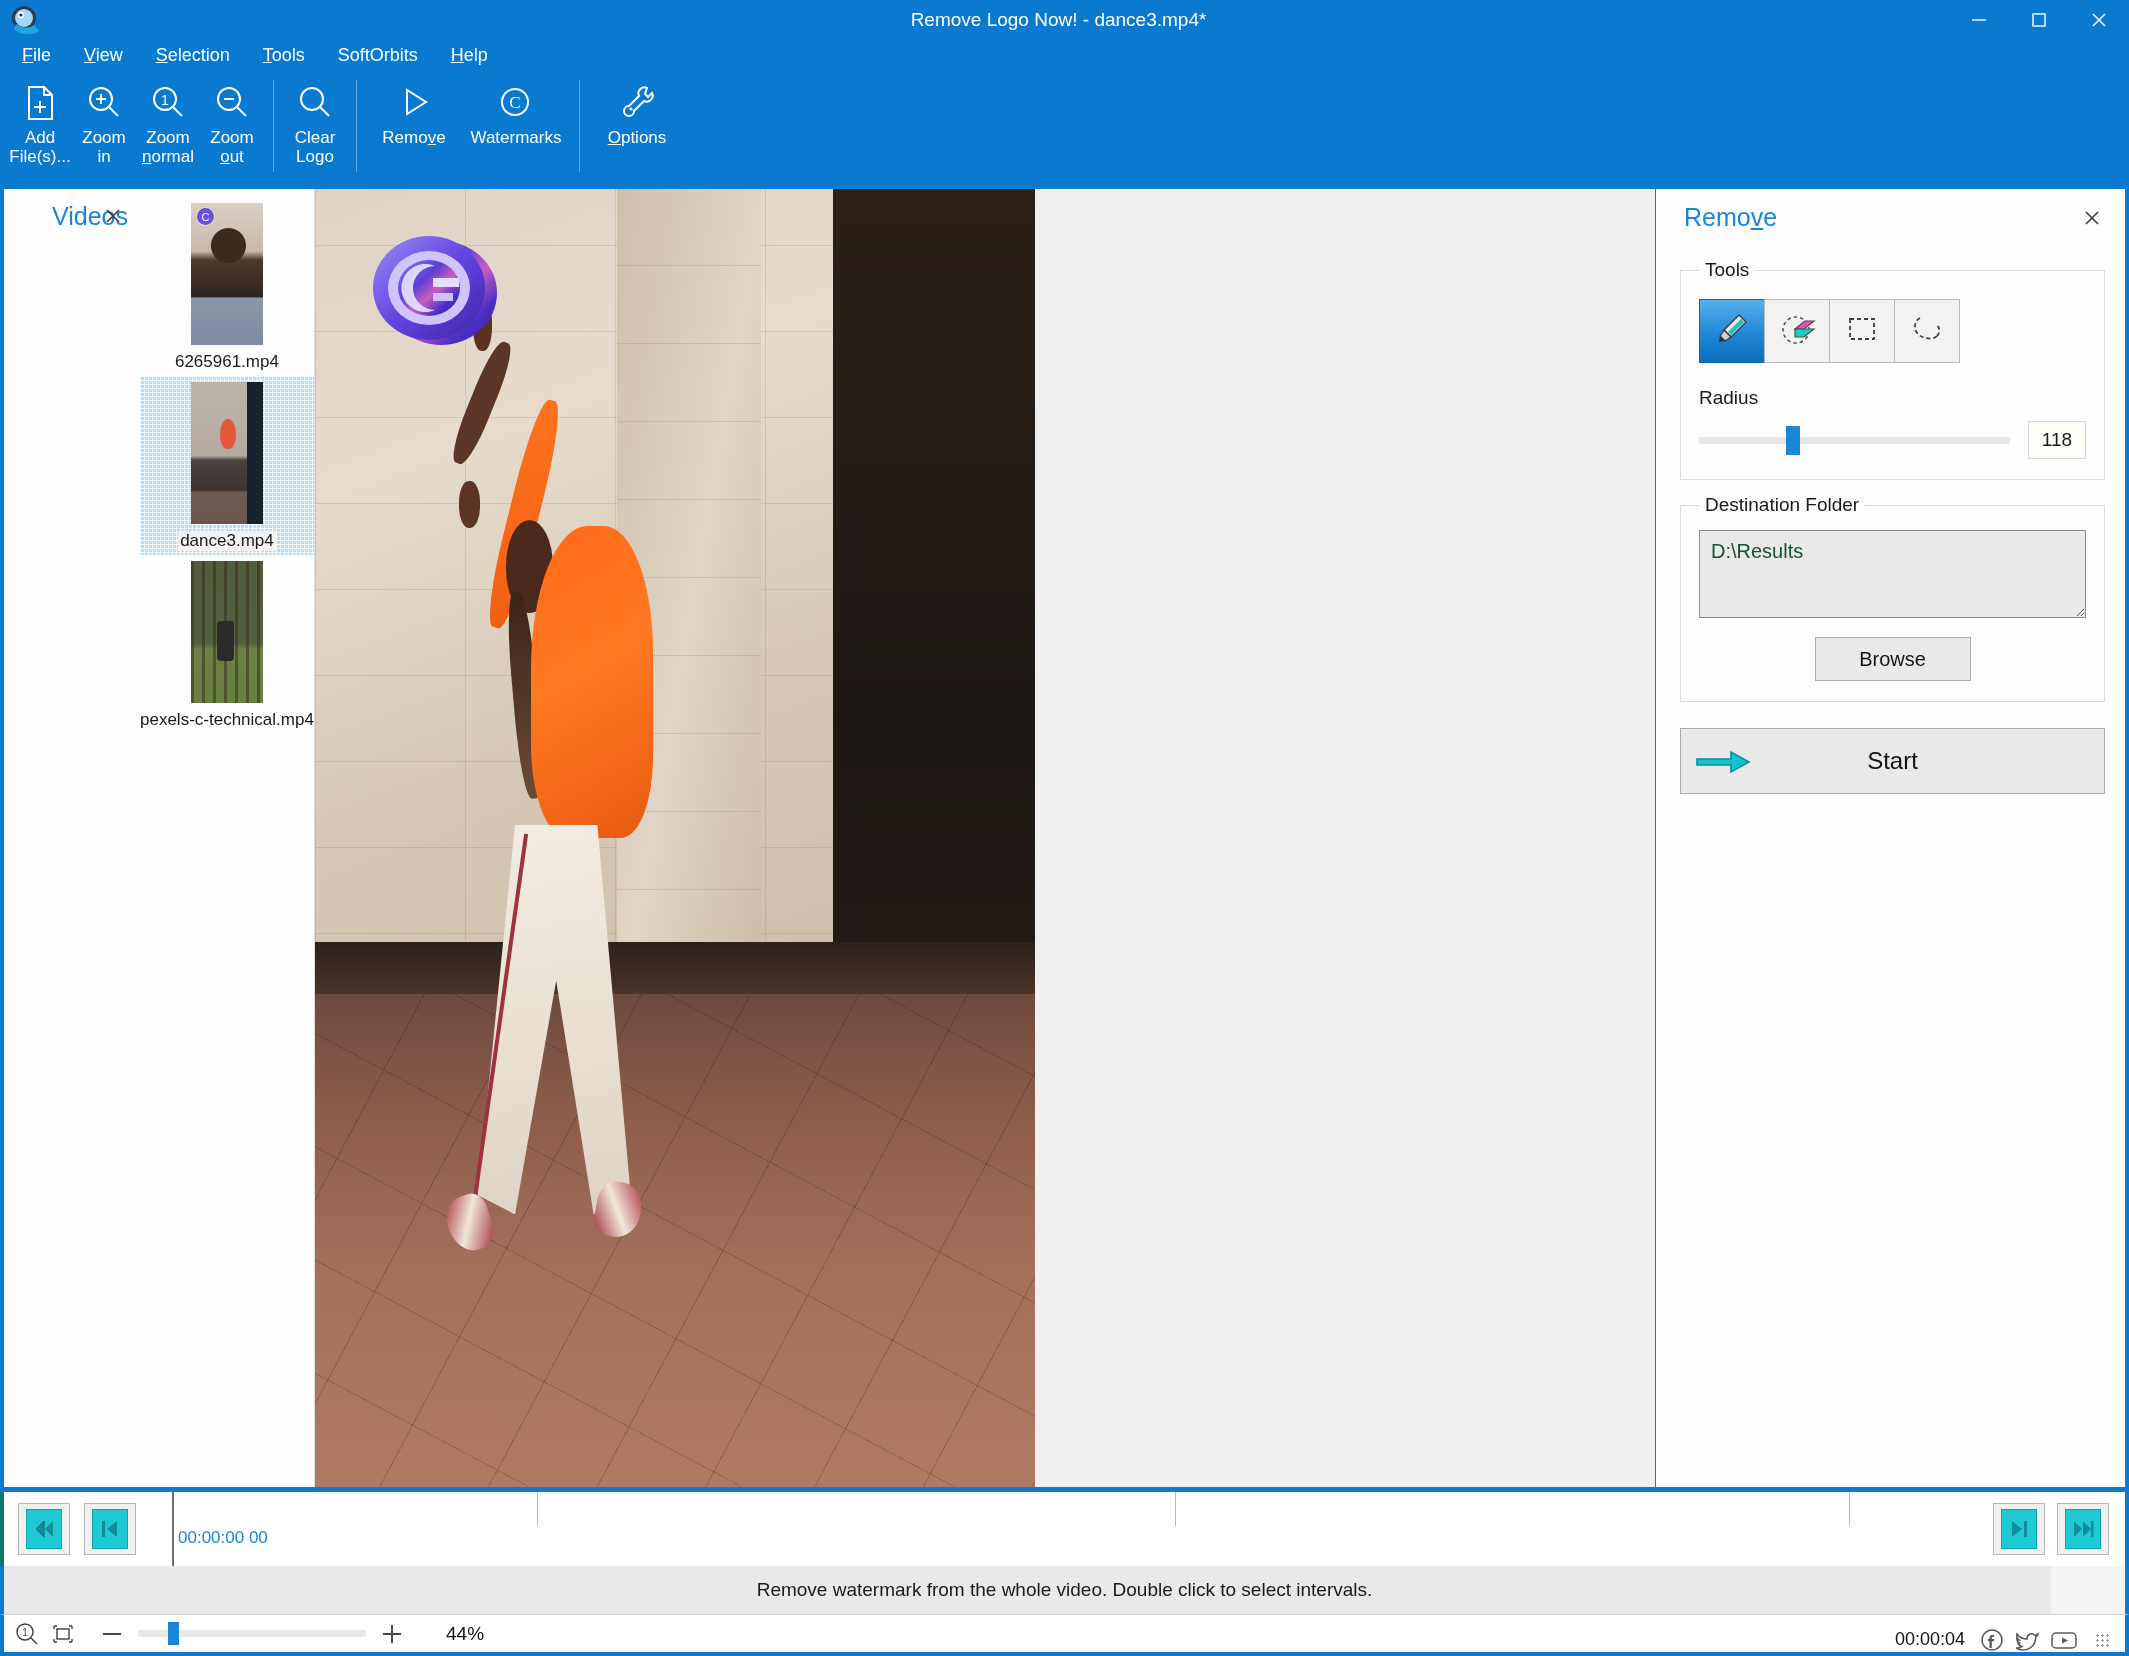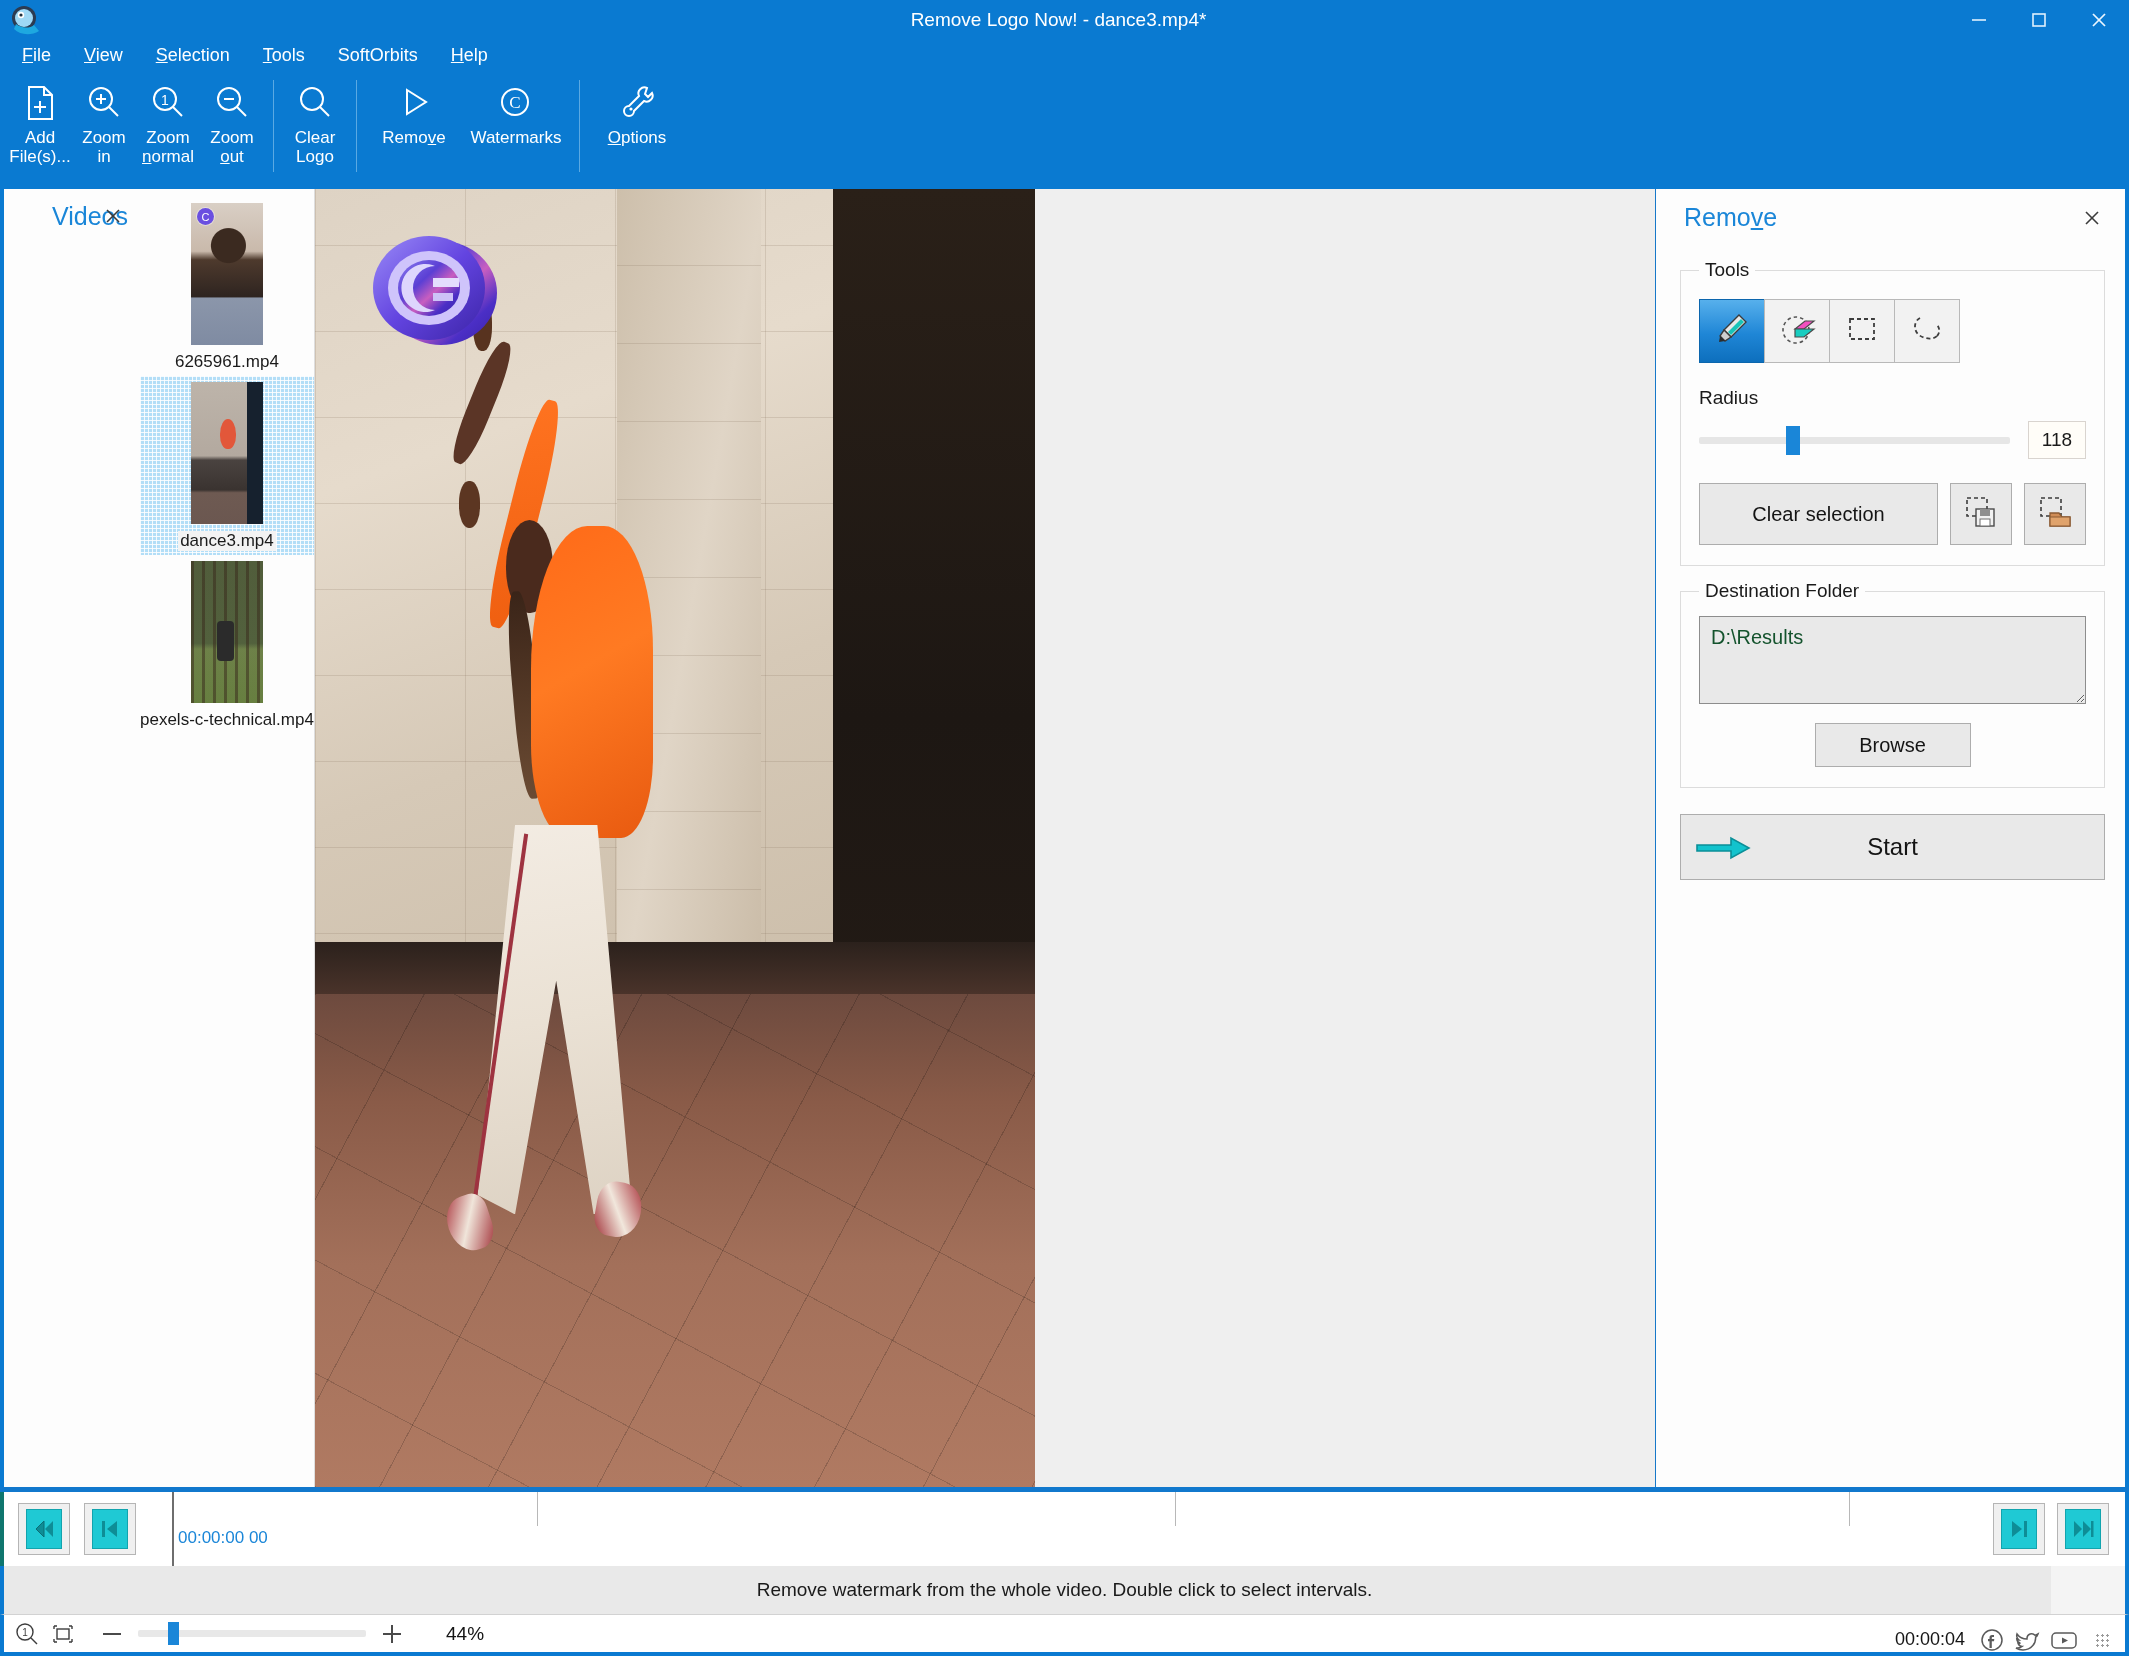--- a/index.html
+++ b/index.html
@@ -816,42 +816,20 @@
 
         <div class="radius-label">Radius</div>
 
         <div class="radius-row">
           <div class="slider-track">
             <div class="slider-thumb" style="left: 28%;"></div>
           </div>
           <div class="radius-value">118</div>
         </div>
 
-        <div class="action-row">
-          <div class="clear-btn">Clear selection</div>
-          <div class="sq-btn">
-            <span>
-              <svg width="38" height="38" viewBox="0 0 38 38">
-                <rect x="5" y="5" width="20" height="18" fill="none" stroke="#3d3d3d" stroke-width="1.6" stroke-dasharray="4 3"></rect>
-                <rect x="14" y="16" width="18" height="17" fill="#f2f2f2" stroke="#4a4a4a" stroke-width="1.4"></rect>
-                <rect x="18" y="16" width="10" height="7" fill="#8f8f8f"></rect>
-                <rect x="18" y="26" width="10" height="7" fill="#ffffff" stroke="#6e6e6e" stroke-width="1"></rect>
-              </svg>
-            </span>
-          </div>
-          <div class="sq-btn">
-            <span>
-              <svg width="38" height="38" viewBox="0 0 38 38">
-                <rect x="5" y="5" width="20" height="18" fill="none" stroke="#3d3d3d" stroke-width="1.6" stroke-dasharray="4 3"></rect>
-                <path d="M14 20h9l3 4h8v9H14z" fill="#d08d57" stroke="#8a5a33" stroke-width="1.3"></path>
-                <path d="M14 24h20v9H14z" fill="#e0a36c" stroke="#8a5a33" stroke-width="1.2"></path>
-              </svg>
-            </span>
-          </div>
-        </div>
       </fieldset>
 
       <fieldset class="group">
         <legend>Destination Folder</legend>
         <textarea class="dest-input" placeholder="" style="">D:\Results</textarea>
         <div class="browse-wrap">
           <button class="browse-btn">Browse</button>
         </div>
       </fieldset>
 

